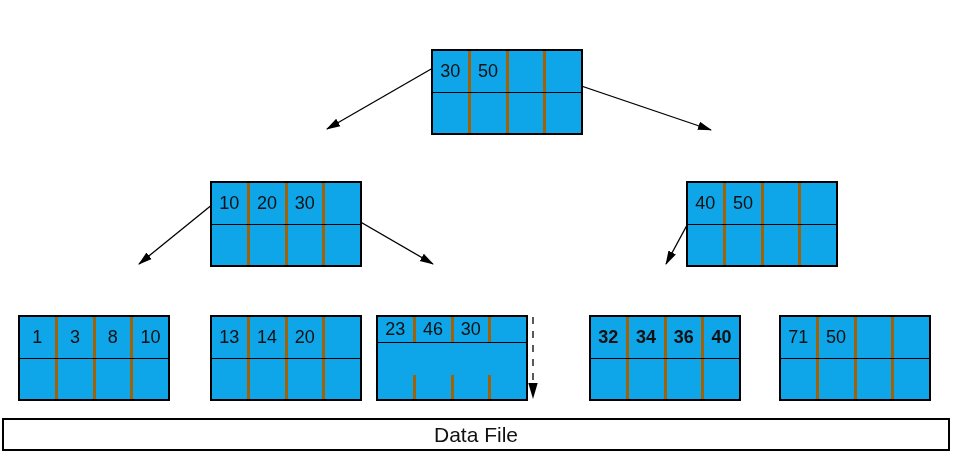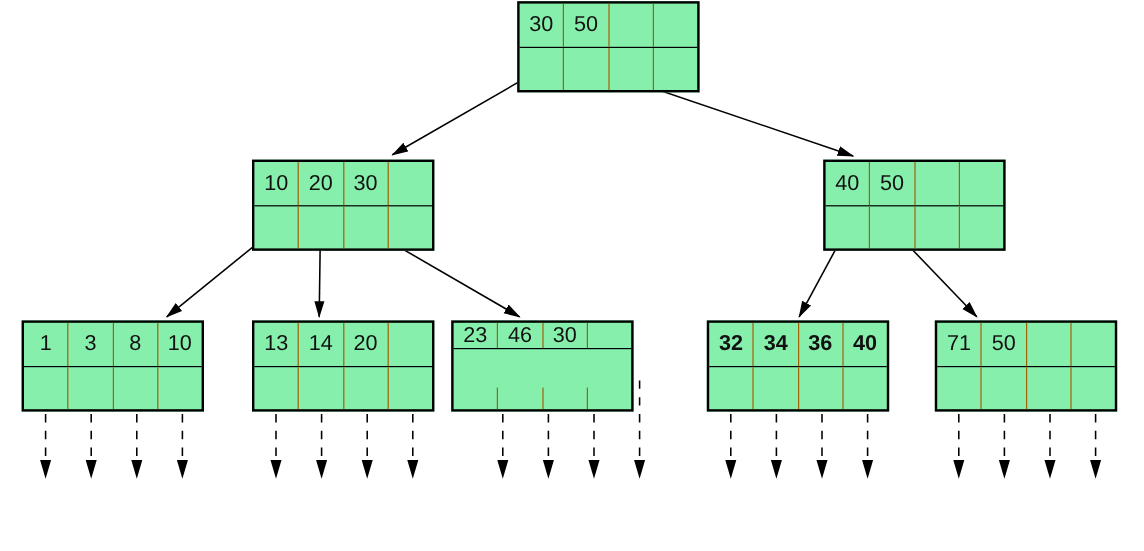--- a/index.html
+++ b/index.html
@@ -8,35 +8,36 @@
     width:953px;height:459px;
     background:#ffffff;
     font-family:"Liberation Sans", sans-serif;
     overflow:hidden;
   }
   .arrow-layer{
     position:absolute;left:0;top:0;width:953px;height:459px;
   }
   .node{
     position:absolute;
-    width:152px;height:76px;
+    width:152px;height:86px;
     border:2px solid #000;
     box-sizing:border-box;
     display:flex;flex-direction:column;
-    background:#86efac;
+    background:#0ea5e9;
+    margin-top:48px;
   }
   .row{flex:1;display:flex;}
   .row.keys{border-bottom:1px solid #000;}
   .cell{
     flex:1;
     display:flex;align-items:center;justify-content:center;
     font-size:18px;color:#111;
     overflow:hidden;
   }
-  .cell + .cell{border-left:1px solid #a16207;}
+  .cell + .cell{border-left:3px solid #a16207;}
   .datafile{
     position:absolute;
     left:2px;top:418px;width:948px;height:33px;
     border:2px solid #000;
     box-sizing:border-box;
     display:flex;align-items:center;justify-content:center;
     font-size:21px;color:#111;
     background:#ffffff;
   }
   
@@ -211,14 +212,17 @@
       <div class="cell"></div>
     </div>
     <div class="row">
       <div class="cell"></div>
       <div class="cell"></div>
       <div class="cell"></div>
       <div class="cell"></div>
     </div>
   </div>
 
+  <div class="datafile">
+    <span>Data File</span>
+  </div>
 
 </div>
 
 </body></html>

